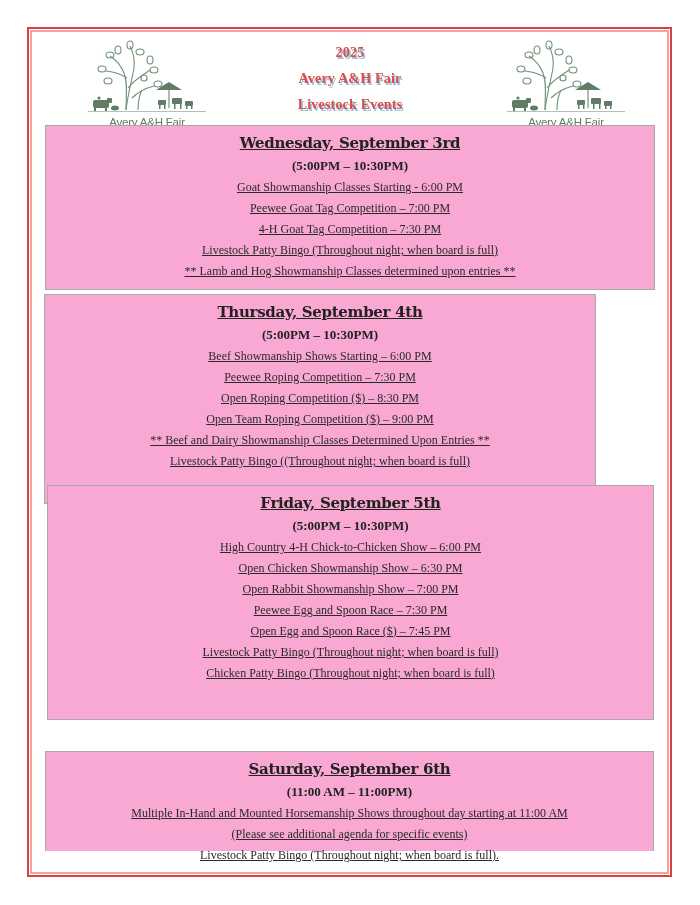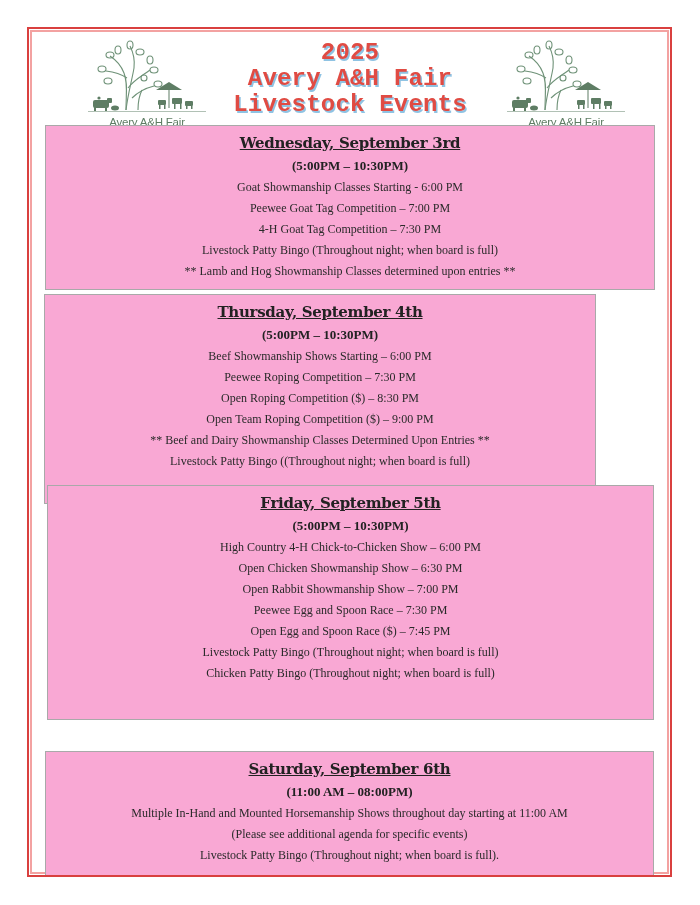--- a/index.html
+++ b/index.html
@@ -21,22 +21,22 @@
   .logo-caption {
     position: absolute; left: 0; right: 0; bottom: 0; text-align: center;
     font-family: "Liberation Sans", "DejaVu Sans", sans-serif;
     font-size: 11.5px; color: #5e7d64; letter-spacing: -0.2px;
   }
   .logo.left { left: 88px; top: 38px; }
   .logo.right { left: 507px; top: 38px; }
 
   .title-block {
     position: absolute; left: 200px; top: 40px; width: 300px; text-align: center;
-    font-family: Liberation Mono, monospace; font-weight: bold;
-    color: #e04b43; font-size: 24px; line-height: 26px;
+    font-family: Liberation Serif, serif; font-weight: bold;
+    color: #e04b43; font-size: 14px; line-height: 26px;
     text-shadow: 1.5px 1.5px 0 #8fc3e3;
   }
   .title-block div { letter-spacing: 0.2px; }
 
   .day-box {
     position: absolute; box-sizing: border-box;
     border: 1px solid #a9a9a9; background: #f9a8d4;
     text-align: center;
   }
   .day-title {
@@ -45,21 +45,21 @@
     color: #222; margin-top: 5px; height: 24px; line-height: 24px;
     letter-spacing: -0.3px;
   }
   .day-hours {
     font-family: "Liberation Serif", "DejaVu Serif", serif;
     font-weight: bold; font-size: 13px; color: #222;
     height: 22px; line-height: 22px; 
   }
   .event {
     font-family: "Liberation Serif", "DejaVu Serif", serif;
-    font-size: 12px; color: #2a2a2a; height: 21px; line-height: 21px;
+    font-size: 12px; color: #2a2a2a; height: 21px; line-height: 21px; text-decoration: underline;
   }
 </style>
 </head>
 <body>
 
 <div class="outer-border"></div>
 
 <div class="logo left">
   <svg width="118" height="76" viewBox="0 0 118 76">
     <g fill="none" stroke="#6f9278" stroke-width="1.1">
@@ -180,19 +180,19 @@
   <div class="day-hours">(5:00PM – 10:30PM)</div>
   <div class="event">High Country 4-H Chick-to-Chicken Show – 6:00 PM</div>
   <div class="event">Open Chicken Showmanship Show – 6:30 PM</div>
   <div class="event">Open Rabbit Showmanship Show – 7:00 PM</div>
   <div class="event">Peewee Egg and Spoon Race – 7:30 PM</div>
   <div class="event">Open Egg and Spoon Race ($) – 7:45 PM</div>
   <div class="event">Livestock Patty Bingo (Throughout night; when board is full)</div>
   <div class="event">Chicken Patty Bingo (Throughout night; when board is full)</div>
 </div>
 
-<div class="day-box" style="left:45px; top:751px; width:609px; height:124px; border-bottom:none;">
+<div class="day-box" style="left:45px; top:751px; width:609px; height:100px; border-bottom:none;">
   <div class="day-title">Saturday, September 6th</div>
-  <div class="day-hours">(11:00 AM – 08:00PM)</div>
+  <div class="day-hours">(11:00 AM – 11:00PM)</div>
   <div class="event">Multiple In-Hand and Mounted Horsemanship Shows throughout day starting at 11:00 AM</div>
   <div class="event">(Please see additional agenda for specific events)</div>
   <div class="event">Livestock Patty Bingo (Throughout night; when board is full).</div>
 </div>
 
 </body></html>

